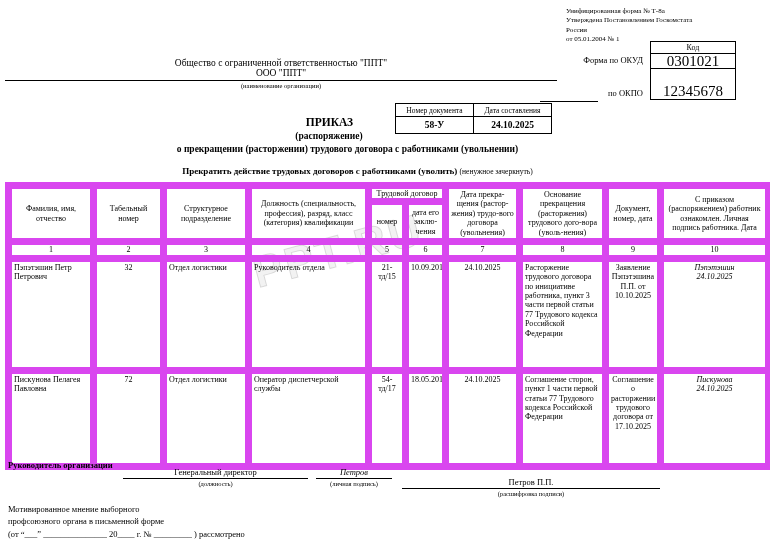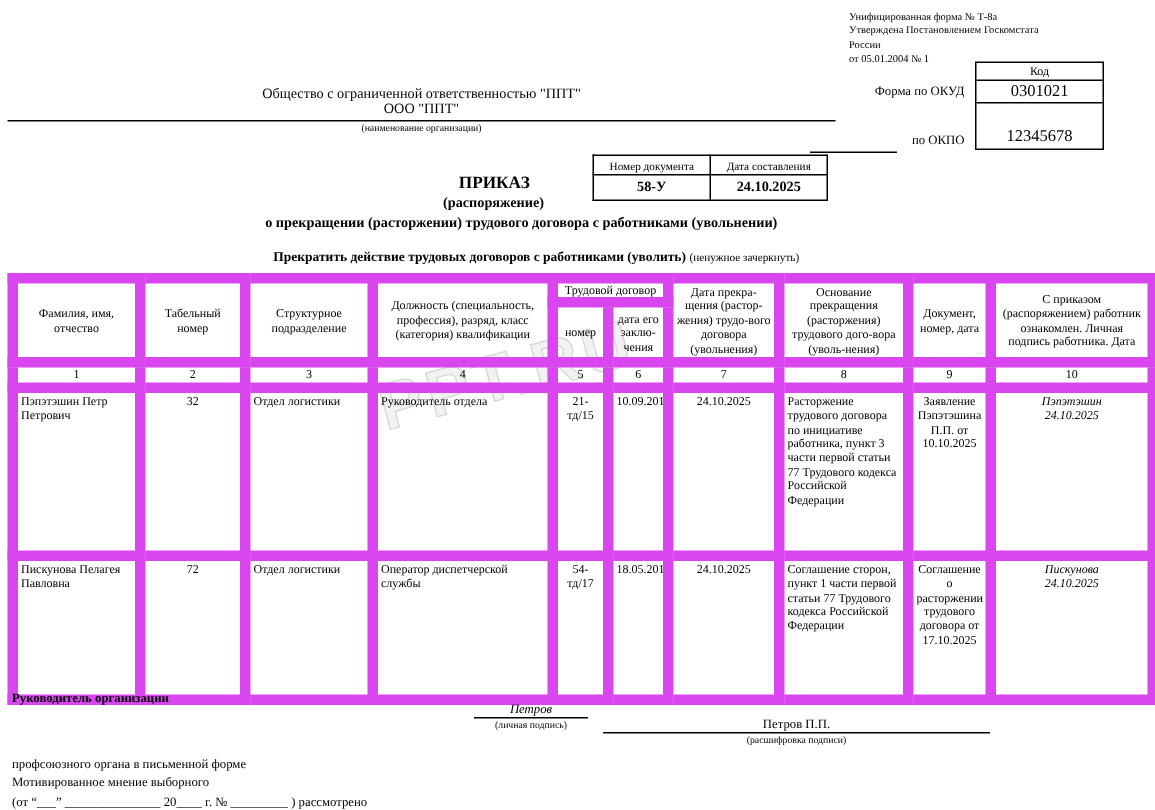--- a/index.html
+++ b/index.html
@@ -5,21 +5,21 @@
   * { box-sizing: border-box; }
   html,body { margin:0; padding:0; background:#fff; }
   body { font-family:"Liberation Serif","DejaVu Serif",serif; color:#000; }
   .page { position:relative; width:770px; height:540px; background:#fff; overflow:hidden; }
   .abs { position:absolute; }
 
   .meta { left:566px; top:7px; width:200px; font-size:7px; line-height:1.35; }
 
   .codebox { left:650px; top:41px; width:86px; border:1px solid #000; text-align:center; }
   .codebox .head { border-bottom:1px solid #000; height:12px; line-height:12px; font-size:8px; }
-  .codebox .val { height:15px; line-height:15px; font-size:11px; }
+  .codebox .val { height:15px; line-height:15px; font-size:15px; }
   .codebox .v1 { border-bottom:1px solid #000; }
   .codebox .gap { height:15px; }
   .code-label { font-size:8.5px; text-align:right; width:105px; }
   .okud-label { left:538px; top:55px; }
   .okpo-label { left:538px; top:88px; }
   .blank-seg { left:540px; top:101px; width:58px; border-top:1px solid #000; height:0; }
 
   .org { left:5px; top:58px; width:552px; text-align:center; }
   .org .l1 { font-size:9.5px; }
   .org .l2 { font-size:9.5px; border-bottom:1px solid #000; padding-bottom:2px; }
@@ -187,28 +187,32 @@
         <td class="sign">
           <div>Пискунова</div>
           <div>24.10.2025</div>
         </td>
       </tr>
     </tbody>
   </table>
 
   <div class="abs sig-label">Руководитель организации</div>
 
+  <div class="abs sig sig1">
+    <div class="line">Генеральный директор</div>
+    <div class="cap">(должность)</div>
+  </div>
   <div class="abs sig sig2">
     <div class="line">Петров</div>
     <div class="cap">(личная подпись)</div>
   </div>
   <div class="abs sig sig3">
     <div class="line">Петров П.П.</div>
     <div class="cap">(расшифровка подписи)</div>
   </div>
 
   <div class="abs union">
+    <div>Мотивированное мнение выборного</div>
     <div>профсоюзного органа в письменной форме</div>
-    <div>Мотивированное мнение выборного</div>
     <div>(от “___” _______________ 20____ г. № _________ ) рассмотрено</div>
   </div>
 
 </div>
 
 </body></html>

